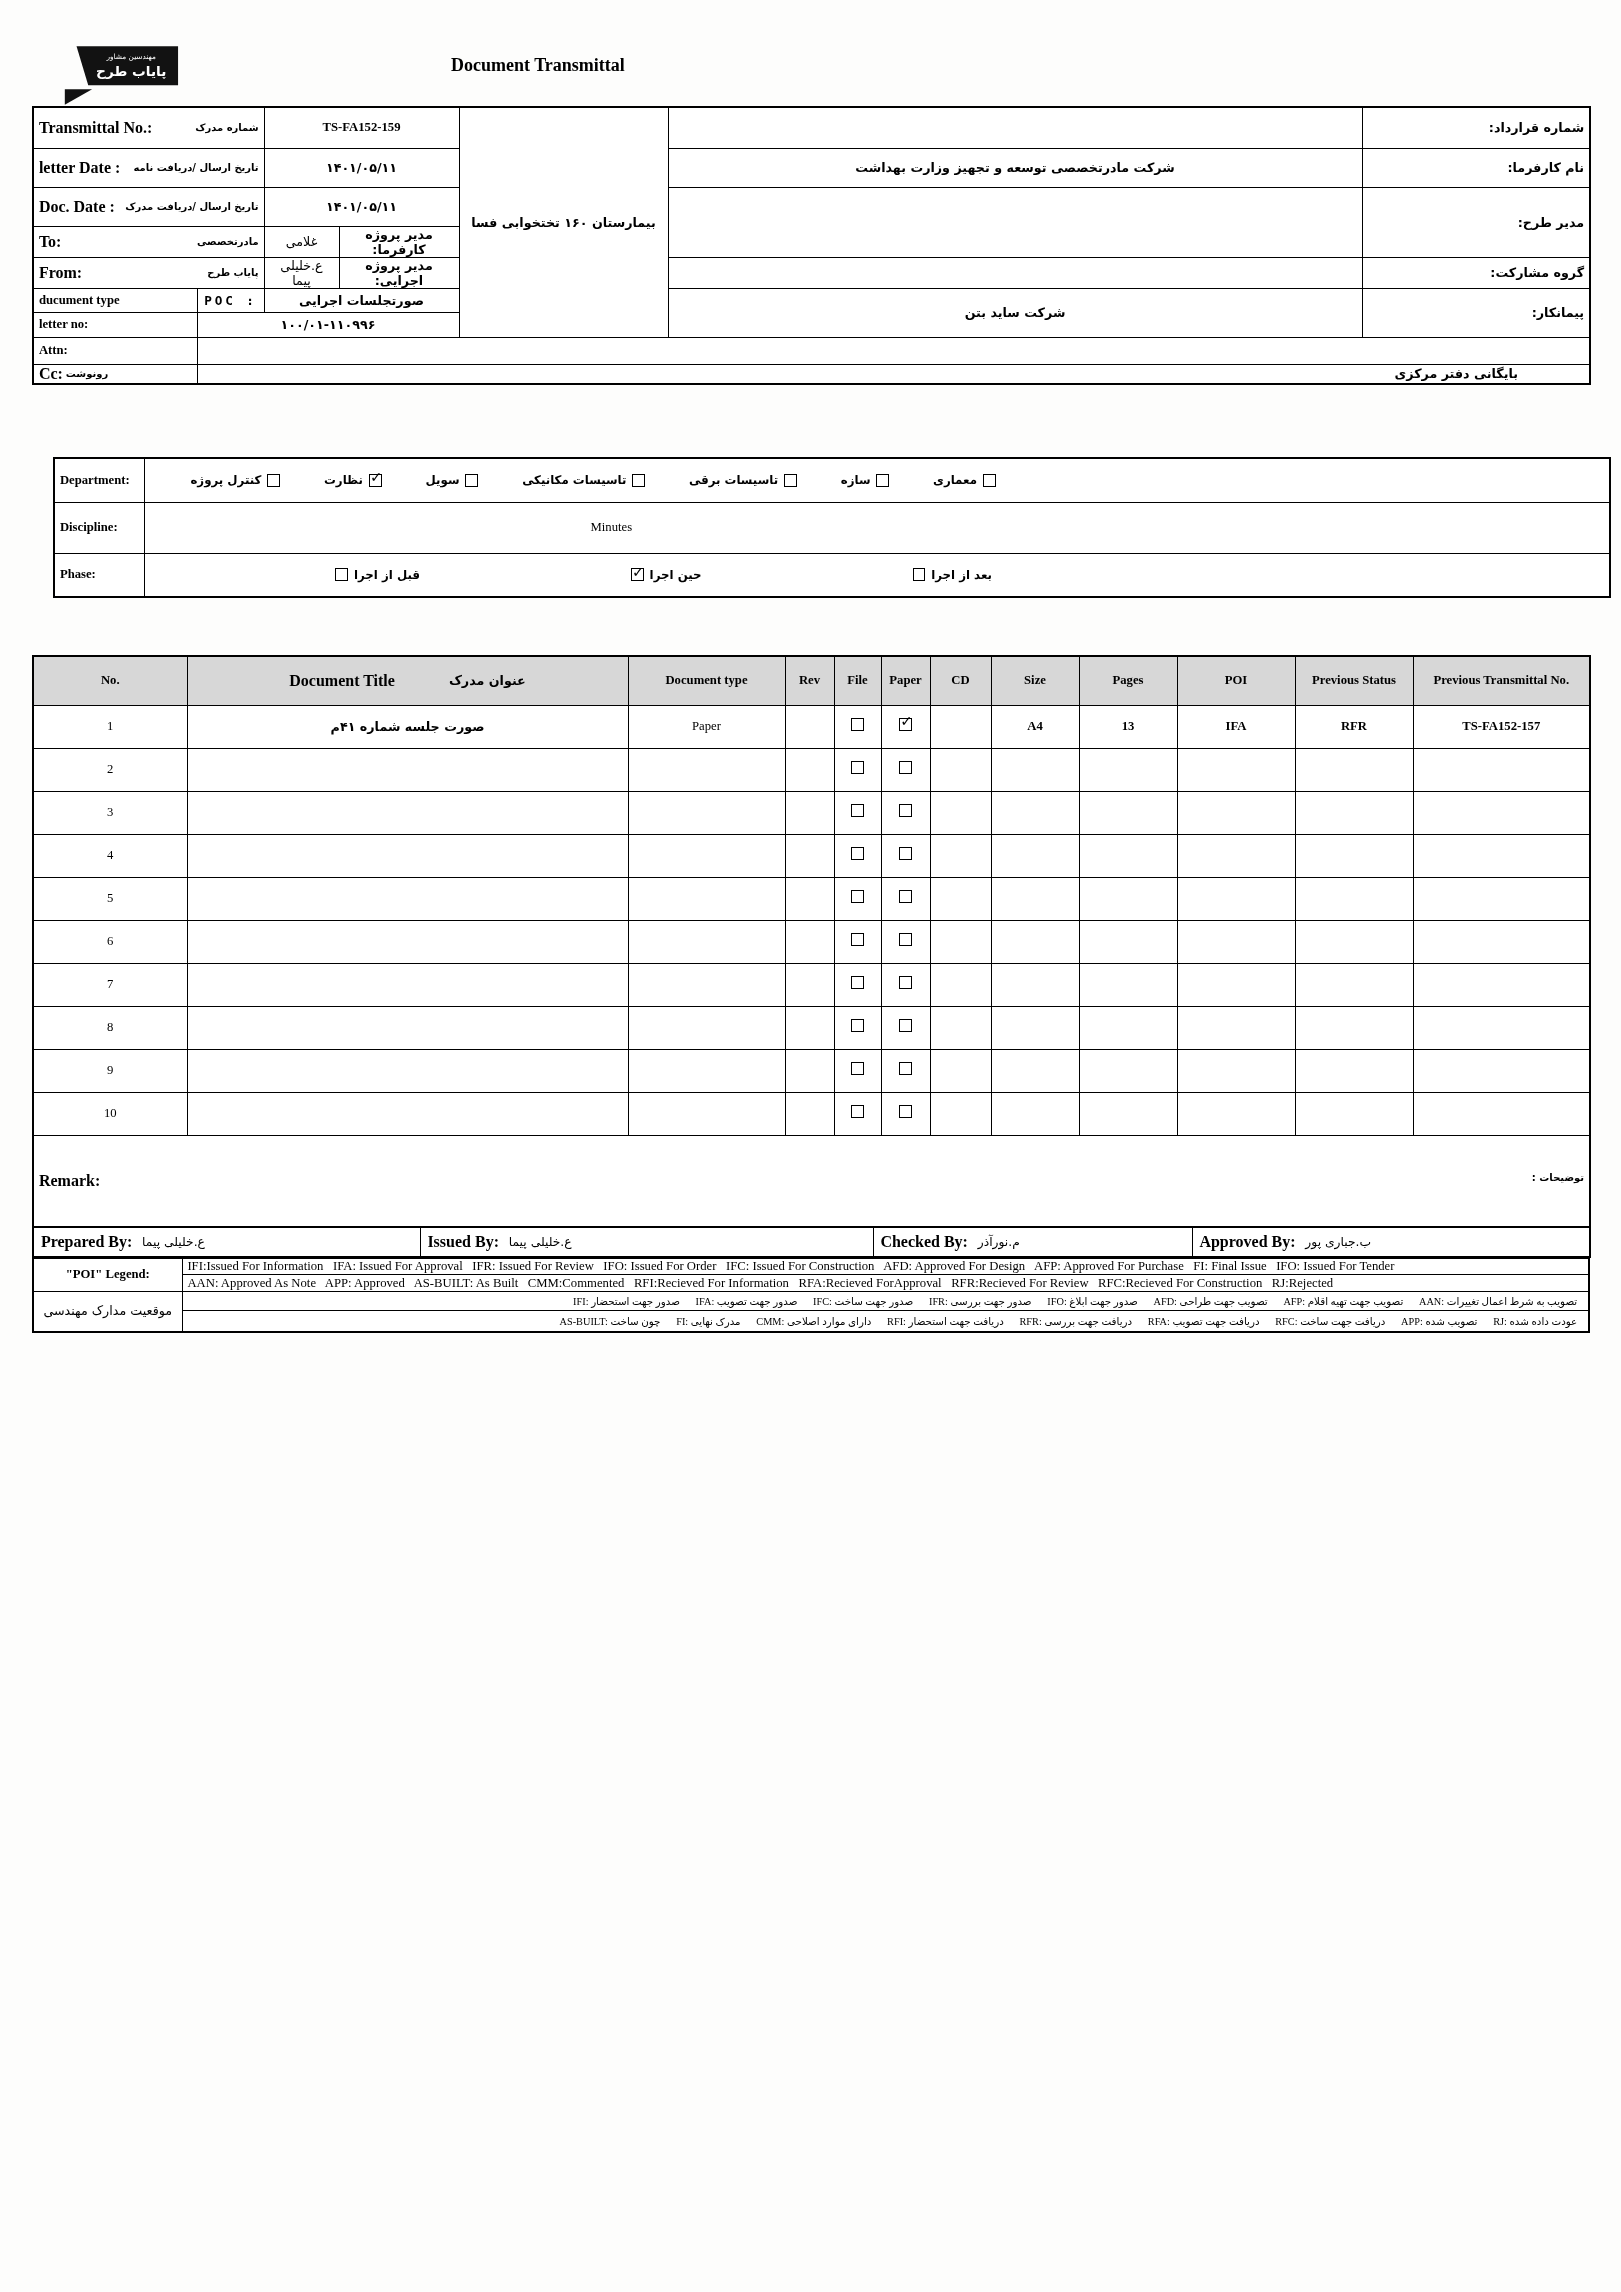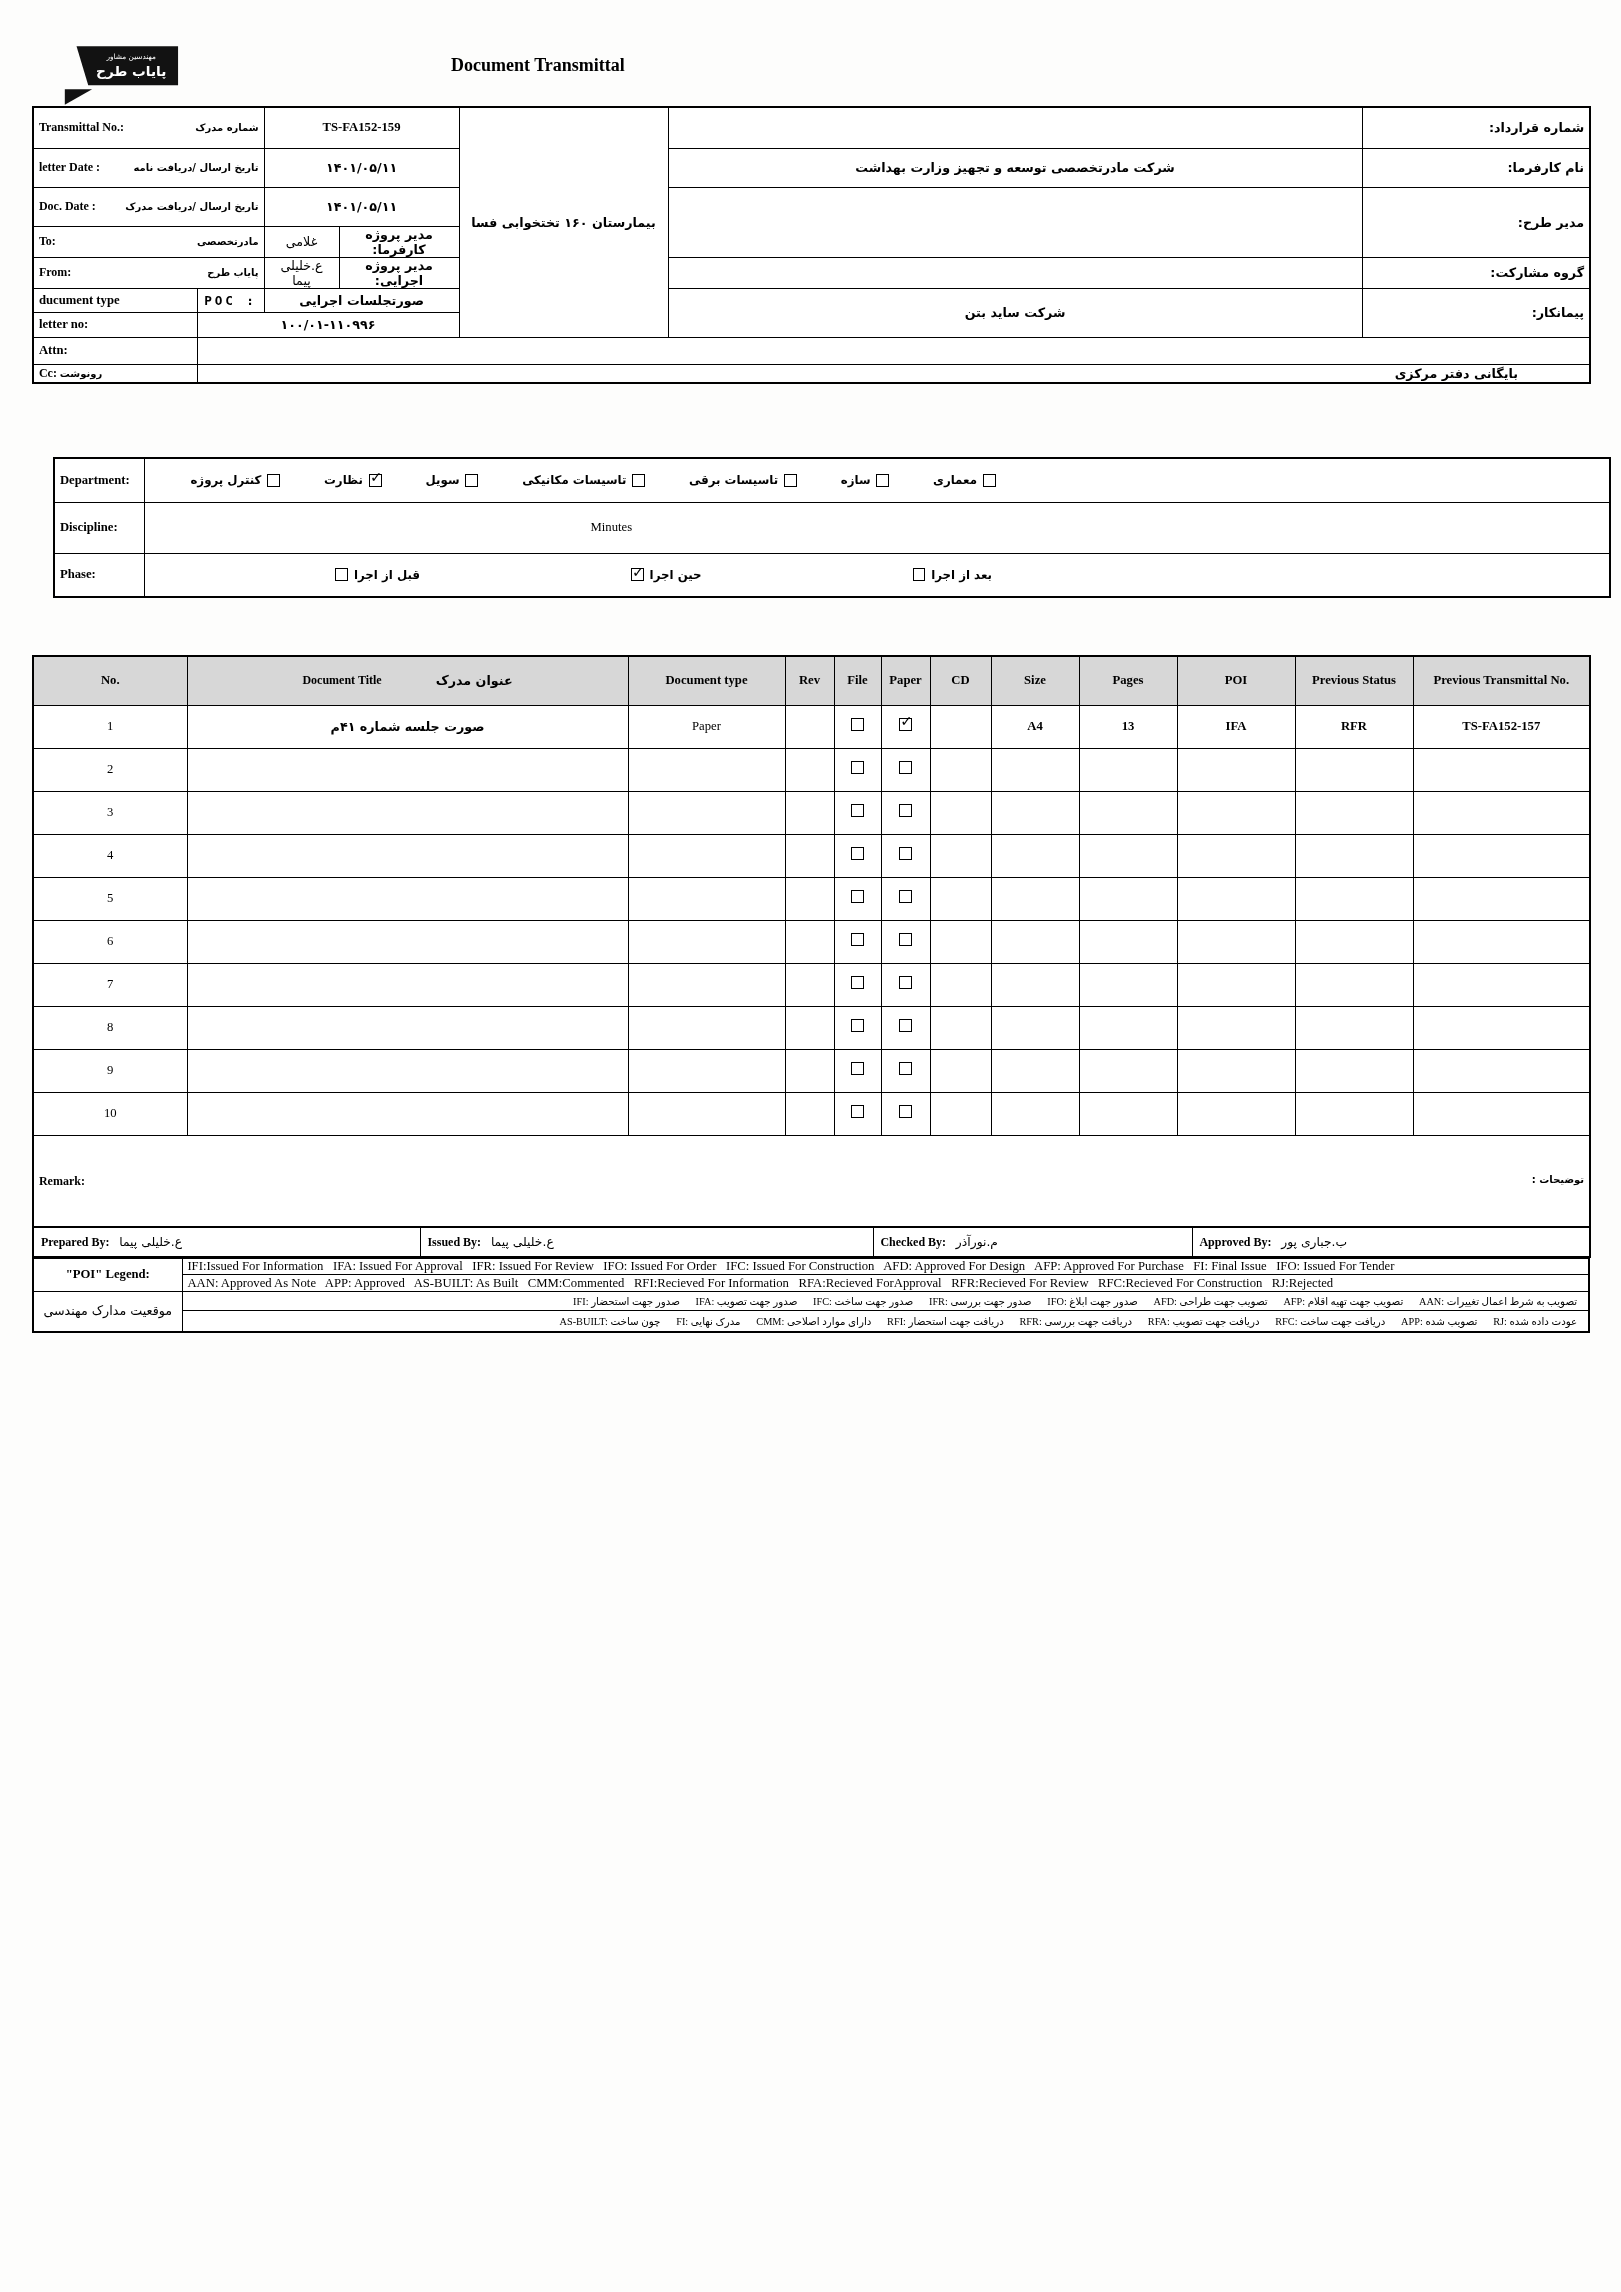--- a/index.html
+++ b/index.html
@@ -4,21 +4,21 @@
 <style>
   * { margin:0; padding:0; box-sizing:border-box; }
   html,body { width:1621px; height:2293px; background:#fdfdfc; }
   body { position:relative; font-family:"Liberation Serif","DejaVu Sans",serif; color:#000; }
   .t { position:absolute; border-collapse:collapse; table-layout:fixed; background:#fff; border:2.5px solid #000; }
   .t td { border:1.5px solid #000; padding:0 4.9px; vertical-align:middle; font-size:12.7px; overflow:hidden; }
 
   .en { font-family:"Liberation Serif","DejaVu Sans",serif; direction:ltr; }
   .fa { font-family:"DejaVu Sans",sans-serif; direction:rtl; font-size:10px; }
   .b  { font-weight:bold; }
-  .f11{ font-size:10.8px; } .f12{ font-size:11.8px; } .f13{ font-size:12.7px; } .f14{ font-size:12px; }
+  .f11{ font-size:10.8px; } .f12{ font-size:11.8px; } .f13{ font-size:12.7px; } .f14{ font-size:16px; }
   .cen{ text-align:center; }
   .ltr{ direction:ltr; }
   .rt { text-align:right; }
   .lr { display:flex; justify-content:space-between; align-items:center; width:100%; height:100%; }
 
   .mono { font-family:"DejaVu Sans Mono",monospace; letter-spacing:2.9px; font-size:11.8px; }
 
   
   .cb { width:12.7px; height:12.7px; border:1.6px solid #000; display:inline-block; position:relative; background:#fff; flex:0 0 auto; }
   .cb.checked::after { content:"\2713"; position:absolute; left:0px; top:-6.9px; font-size:14.7px; font-weight:bold;

